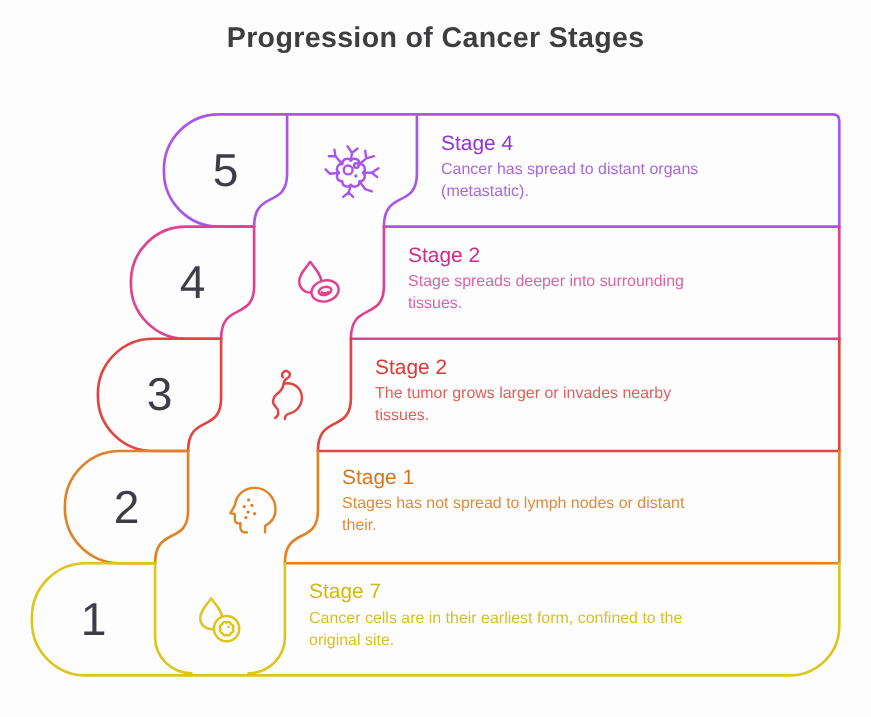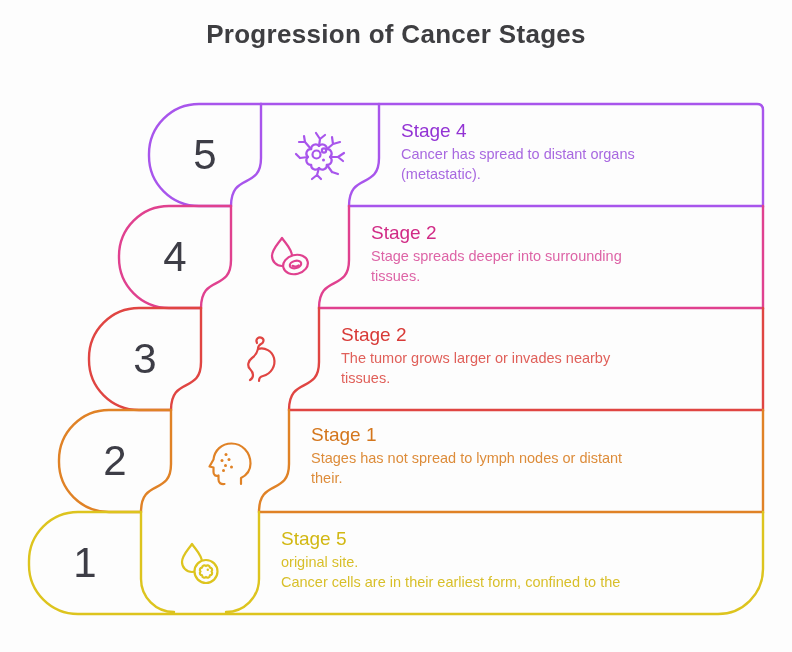--- a/index.html
+++ b/index.html
@@ -141,20 +141,20 @@
     </div>
   </div>
   <div class="txt" style="left: 311px; top: 424px; --c: #e08226; --tc: #d4761c; --bc: #dd8c3a;">
     <div class="t">Stage 1</div>
     <div class="b">
       <span>Stages has not spread to lymph nodes or distant</span>
       <span>their.</span>
     </div>
   </div>
   <div class="txt" style="left: 281px; top: 528px; --c: #ddc41e; --tc: #d2b813; --bc: #d8bf2a;">
-    <div class="t">Stage 5</div>
+    <div class="t">Stage 7</div>
     <div class="b">
+      <span>Cancer cells are in their earliest form, confined to the</span>
       <span>original site.</span>
-      <span>Cancer cells are in their earliest form, confined to the</span>
     </div>
   </div>
 
 </div>
 
 </body></html>

